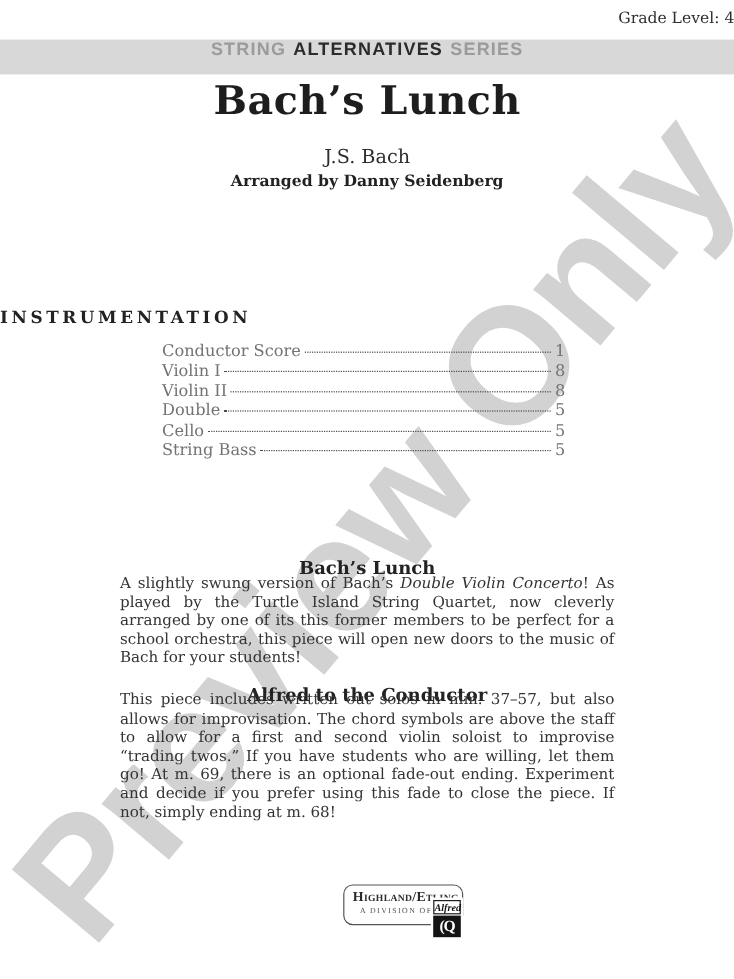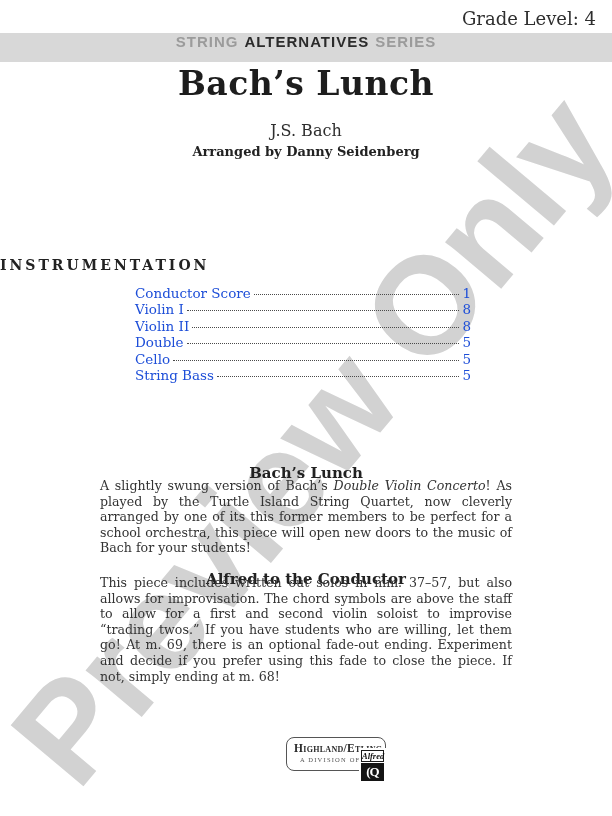--- a/index.html
+++ b/index.html
@@ -33,22 +33,22 @@
   }
   
   .content {
     position: absolute;
     inset: 0;
     z-index: 1;
   }
   .grade {
     position: absolute;
     top: 8px;
-    right: 16px;
-    font-size: 18px;
+    right: 0;
+    font-size: 13px;
     color: #2e2e2e;
   }
   .banner {
     position: absolute;
     top: 33px;
     left: 0;
     right: 0;
     height: 29px;
     background: #d8d8d8;
     text-align: center;
@@ -102,21 +102,21 @@
     font-weight: bold;
     letter-spacing: 3px;
     color: #222222;
   }
   .inst-list {
     position: absolute;
     top: 285px;
     left: 135px;
     width: 336px;
     font-size: 13.5px;
-    color: #1d4ed8;
+    color: #737373;
   }
   .inst-row {
     display: flex;
     align-items: baseline;
     height: 16.4px;
   }
   .inst-row .dots {
     flex: 1;
     border-bottom: 1.6px dotted #4a4a4a;
     margin: 0 3px;

